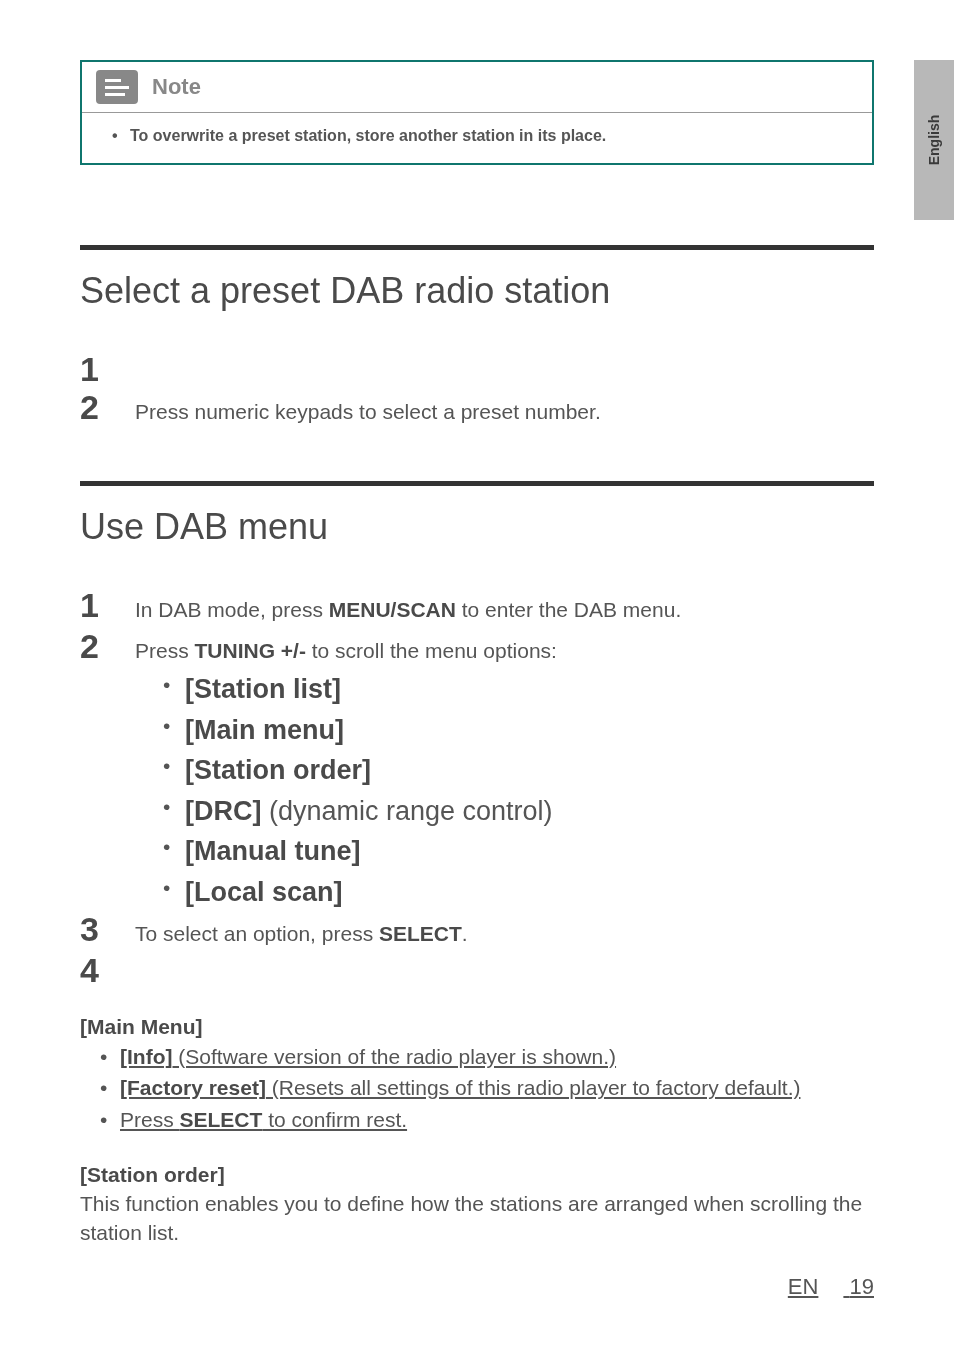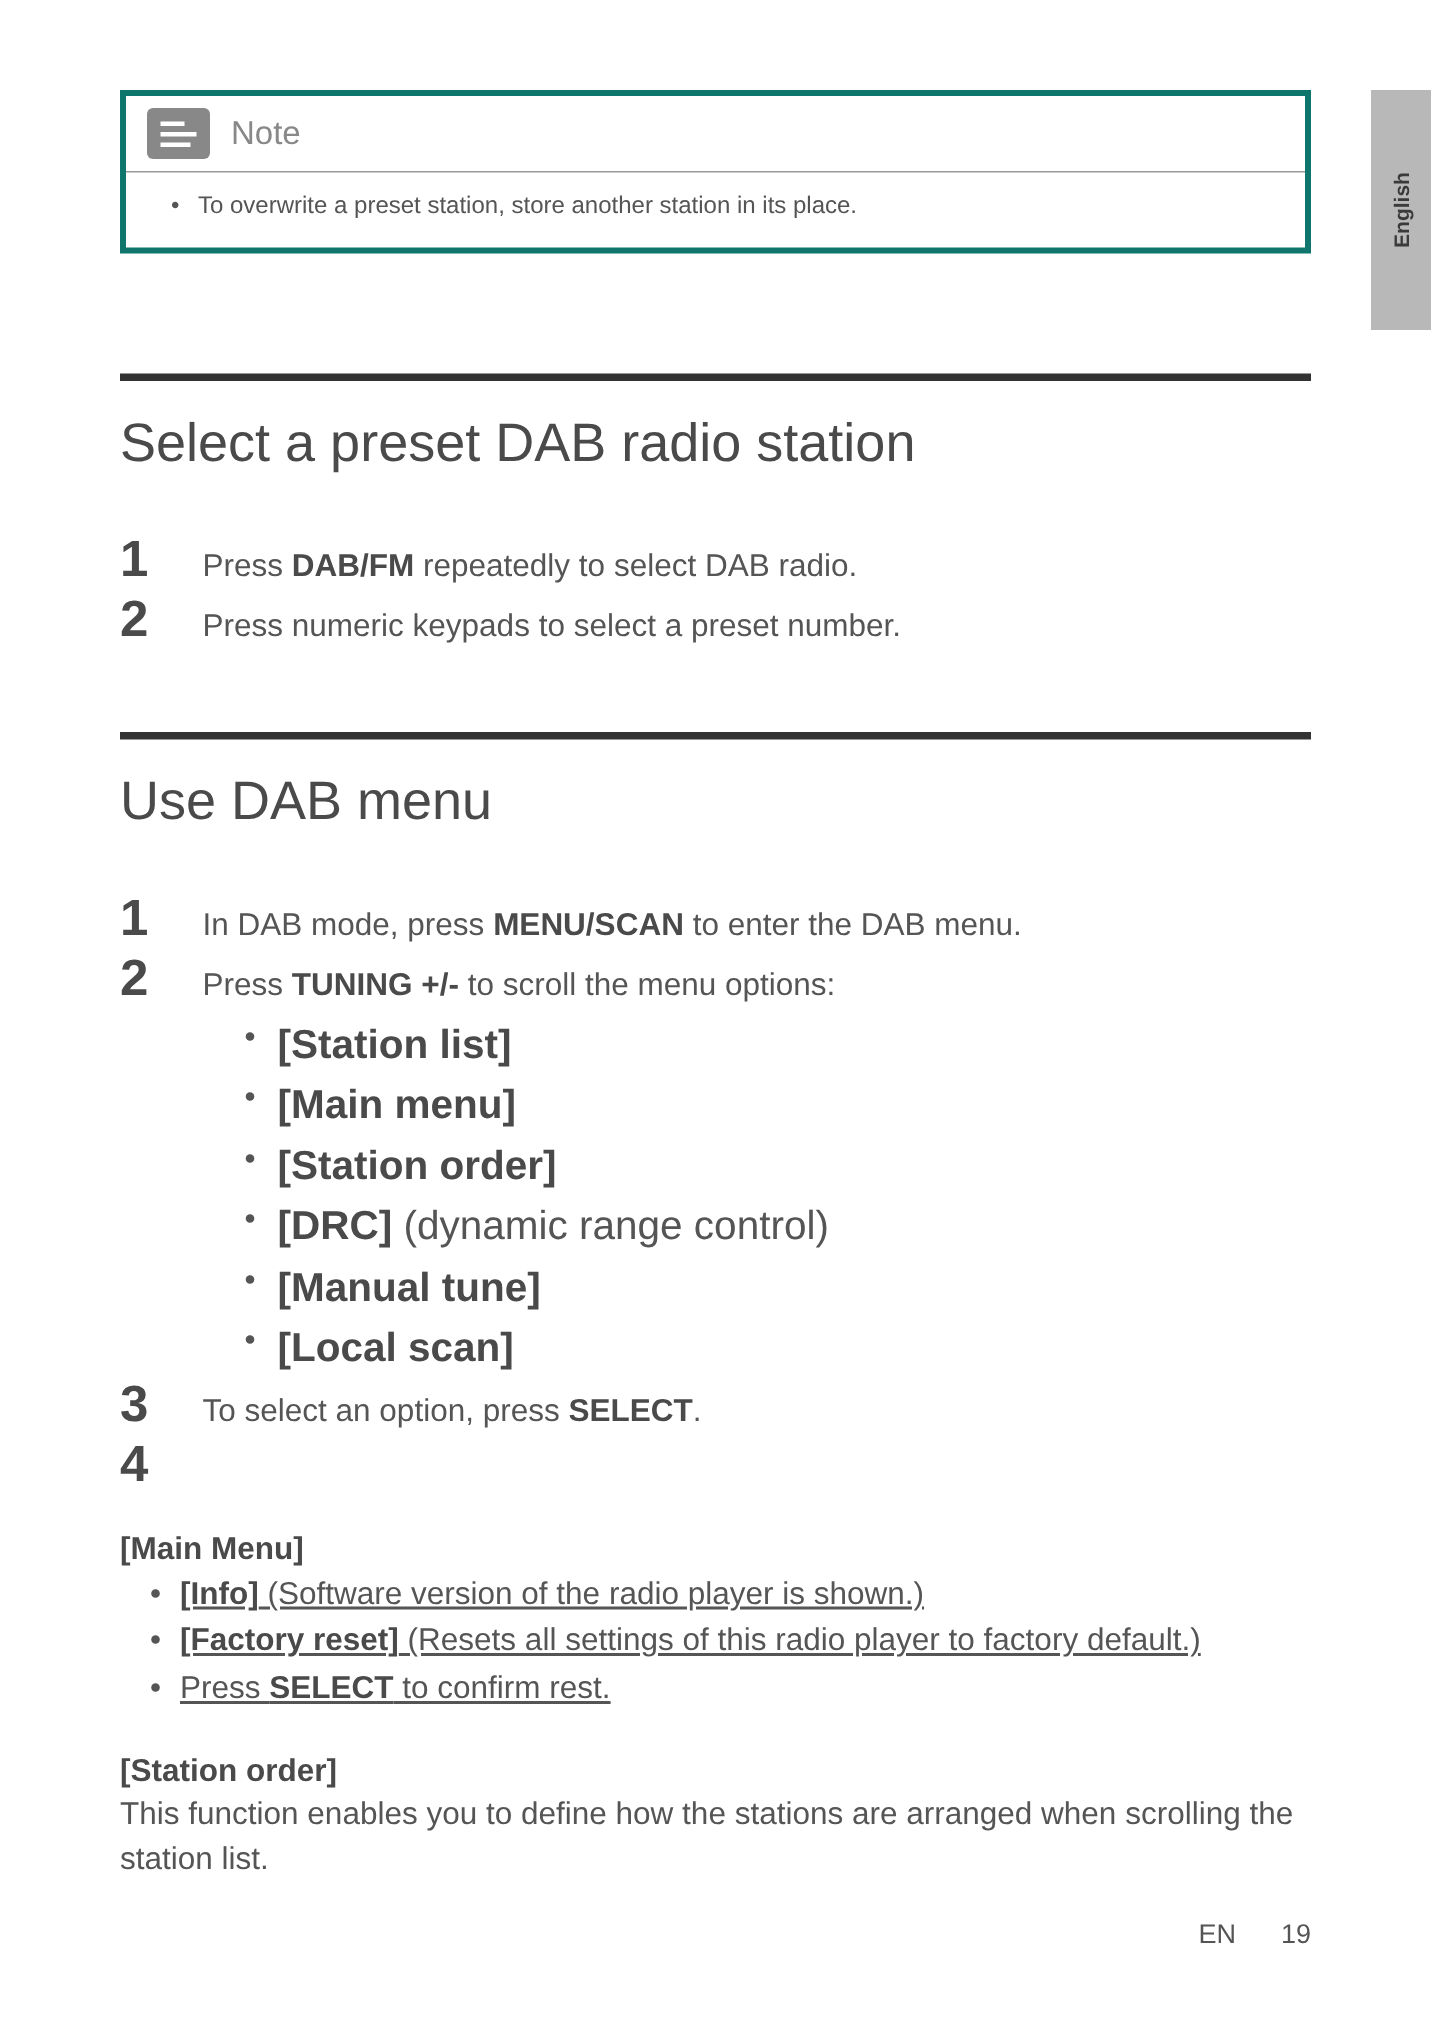--- a/index.html
+++ b/index.html
@@ -32,22 +32,23 @@
       justify-content: center;
     }
     .side-tab-label {
       transform: rotate(-90deg);
       font-size: 14px;
       font-weight: bold;
       color: #3a3a3a;
       white-space: nowrap;
     }
     .note-box {
-      border: 4px solid #0f766e;
+      border: 2px solid #0f766e;
       margin-bottom: 80px;
+      font-weight: bold;
     }
     .note-header {
       display: flex;
       align-items: center;
       padding: 8px 14px;
       border-bottom: 1px solid #999;
     }
     .note-icon {
       width: 42px;
       height: 34px;
@@ -191,22 +192,23 @@
     .top-bullets li::before {
       content: "•";
       position: absolute;
       left: 20px;
       font-size: 21px;
     }
     .footer {
       position: absolute;
       bottom: 50px;
       right: 80px;
-      font-size: 18px;
-      color: #555;
+      font-size: 22px;
+      color: #555;
+      text-decoration: underline;
     }
     .footer .lang {
       margin-right: 25px;
     }
   </style>
 </head>
 <body>
 
 <div class="page">
 
@@ -227,21 +229,20 @@
       </ul>
     </div>
   </div>
 
   <div class="section">
     <div class="section-divider"></div>
     <h2 class="section-title">Select a preset DAB radio station</h2>
     <ol class="numbered-list">
       <li class="numbered-item">
         <span class="num">1</span>
-        <span class="content"><span>Press </span><span class="bold">DAB/FM</span><span> repeatedly to select DAB radio.</span></span>
       </li>
       <li class="numbered-item">
         <span class="num">2</span>
         <span class="content"><span>Press numeric keypads to select a preset number.</span></span>
       </li>
     </ol>
   </div>
 
   <div class="section">
     <div class="section-divider"></div>

